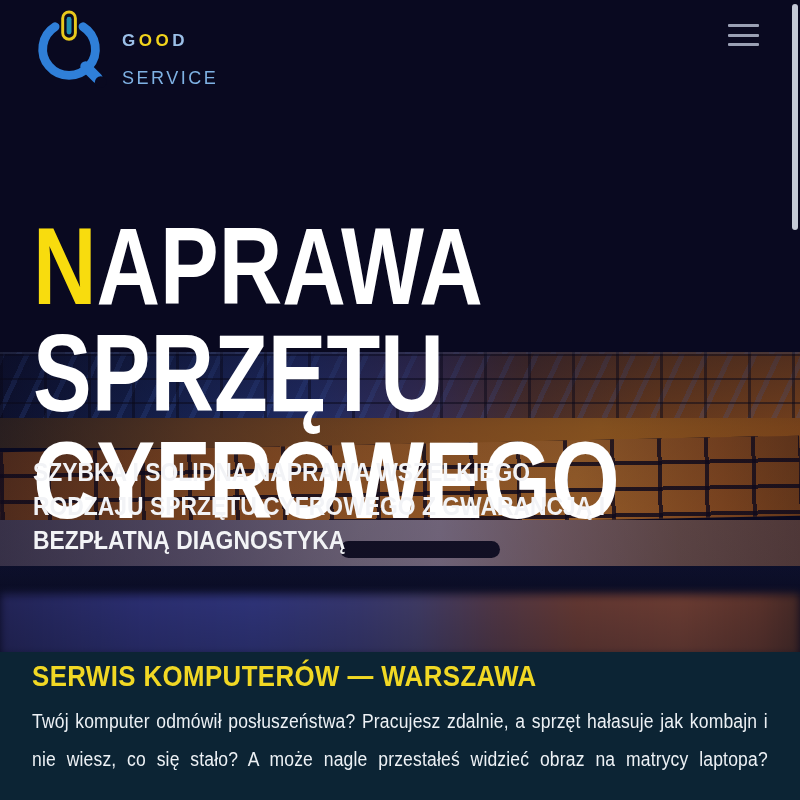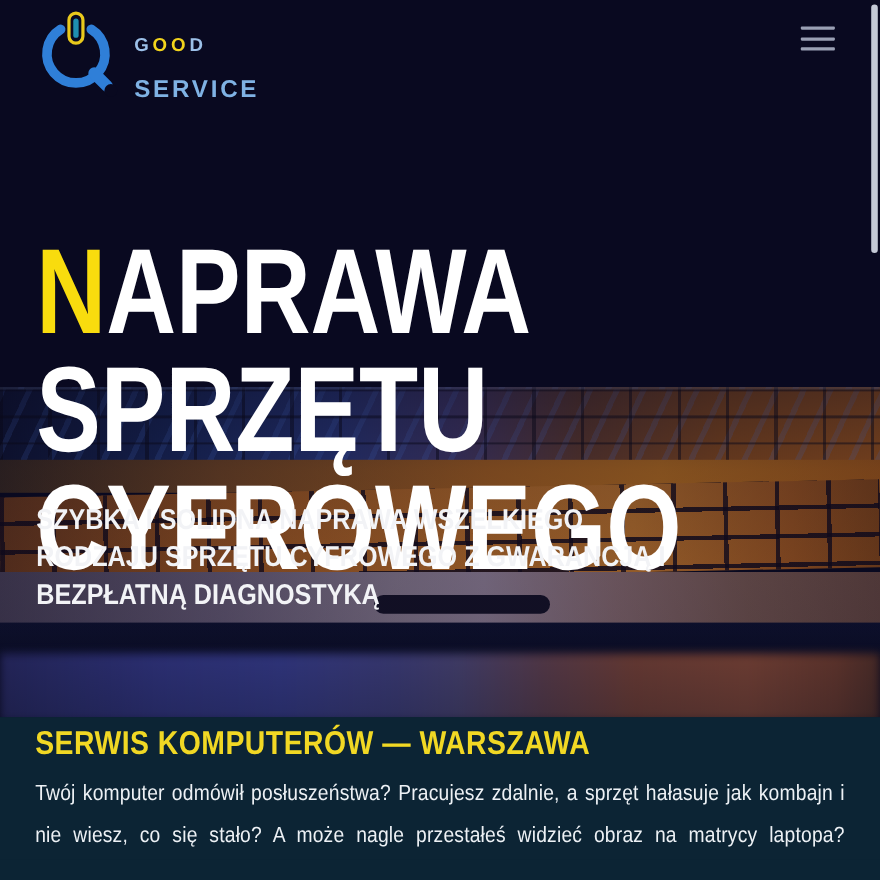--- a/index.html
+++ b/index.html
@@ -47,26 +47,26 @@
   .bokeh{
     top:594px;height:62px;left:-10px;right:-10px;
     filter:blur(4px);
     background:linear-gradient(90deg,#2e3070 0%,#3a3f96 18%,#3f46a0 32%,#4a4a8e 45%,#565083 52%,#6f4a55 62%,#8a4c3a 72%,#96523a 85%,#7e4430 95%,#5e3628 100%);
   }
   .veil{
     top:352px;height:300px;
     background:linear-gradient(180deg, rgba(9,9,31,0.55) 0%, rgba(9,9,31,0.35) 25%, rgba(9,9,31,0.28) 55%, rgba(9,9,31,0.30) 80%, rgba(10,12,30,0.45) 100%);
   }
   
-  .logo{position:absolute;top:8px;left:30px;display:flex;align-items:flex-end;z-index:5;cursor:pointer;}
+  .logo{position:absolute;top:8px;left:30px;display:flex;align-items:center;z-index:5;cursor:pointer;}
   .logo svg{display:block;}
   .brand-text{margin:18px 0 0 10px;line-height:1;}
   .brand-good{font-size:17px;font-weight:600;letter-spacing:3.5px;color:#9cc0e8;}
   .brand-good .oo{color:#f2d41c;}
-  .brand-service{margin-top:20px;font-size:22px;font-weight:700;letter-spacing:2.5px;color:#7fb2e4;}
+  .brand-service{margin-top:20px;font-size:18px;font-weight:400;letter-spacing:2.5px;color:#7fb2e4;}
   .menu-button{
     position:absolute;top:24px;right:41px;width:31px;height:22px;z-index:5;
     display:flex;flex-direction:column;justify-content:space-between;cursor:pointer;
     background:none;border:none;padding:0;
   }
   .menu-button span{display:block;height:3px;width:100%;background:#9aa0b4;border-radius:1px;}
   
   .hero-title{
     position:absolute;z-index:4;left:33px;top:138px;
     font-size:110px;line-height:107px;font-weight:700;color:#ffffff;

